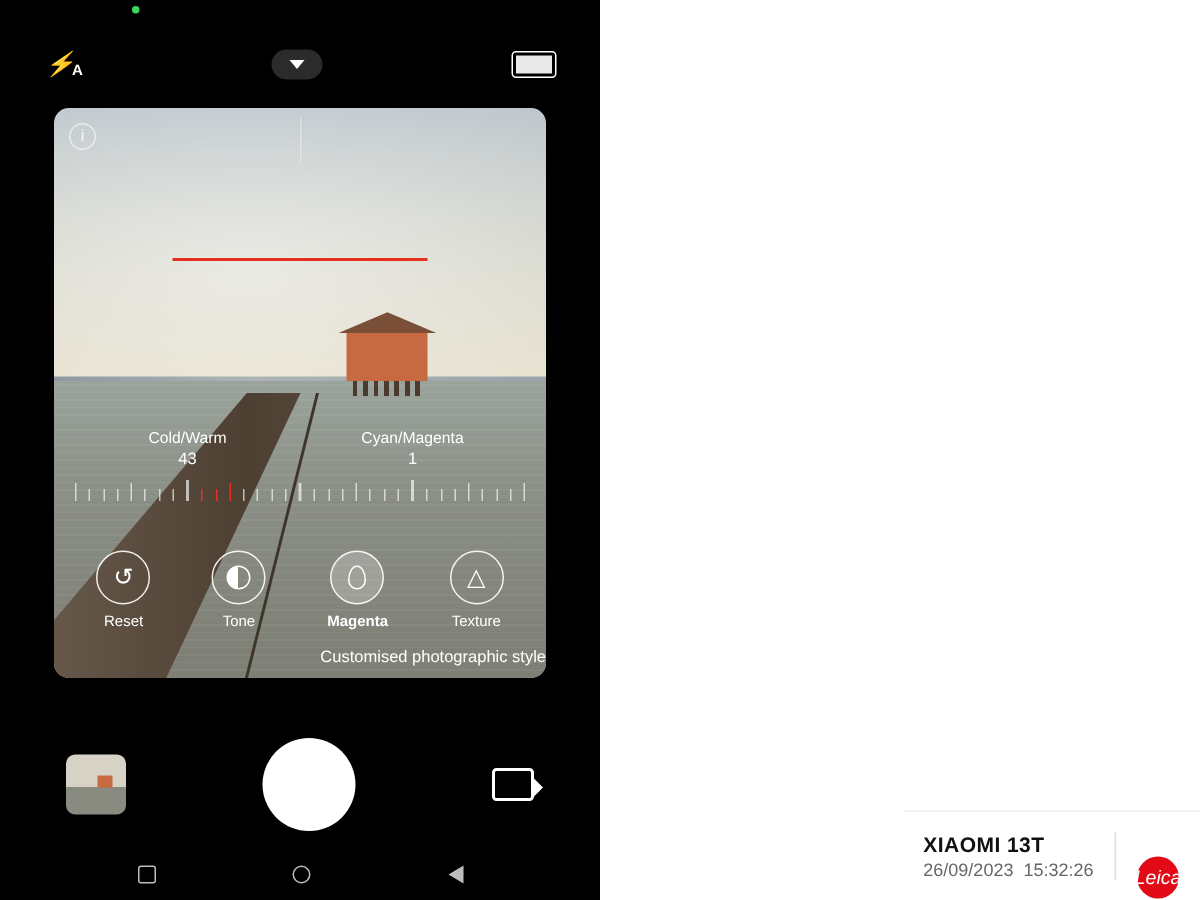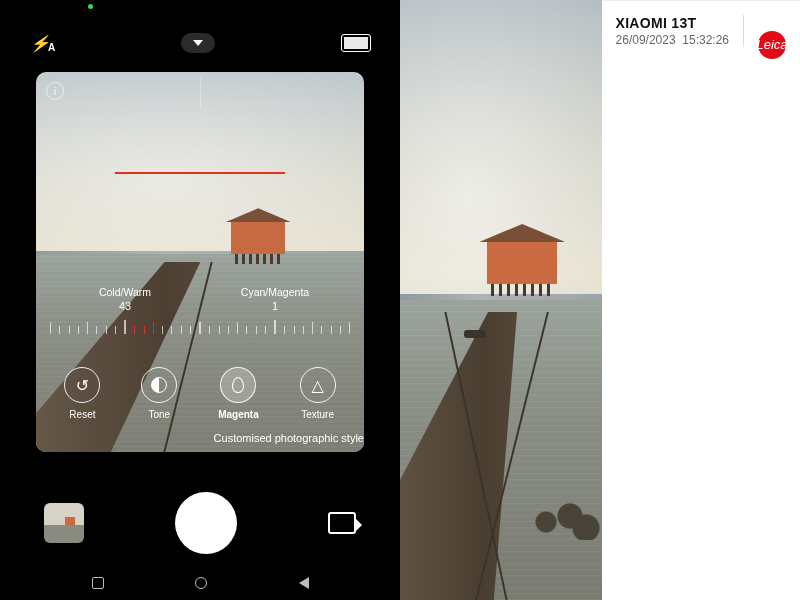--- a/index.html
+++ b/index.html
@@ -1,19 +1,19 @@
 <!DOCTYPE html>
 <html><head>
 <meta charset="utf-8">
 <style>
   * { margin: 0; padding: 0; box-sizing: border-box; font-family: -apple-system, Helvetica, Arial, sans-serif; }
   body { width: 800px; height: 600px; background: #000; display: flex; overflow: hidden; }
 
   .left { width: 400px; height: 600px; background: #000; position: relative; color: #fff; }
-  .right { width: 400px; height: 600px; background: #fff; display: flex; flex-direction: row; }
+  .right { width: 400px; height: 600px; background: #fff; display: flex; flex-direction: column; align-items: flex-end; }
 
   
   .status-dot { position:absolute; top:4px; left:88px; width:5px; height:5px; background:#3cd658; border-radius:50%; }
 
   
   .topbar { position:absolute; top:28px; left:0; right:0; height:30px; display:flex; align-items:center; justify-content:space-between; padding:0 30px; }
   .flash { font-size:16px; font-style:italic; font-weight:600; letter-spacing:-2px; }
   .flash sub{ font-size:10px; font-style:normal; vertical-align:-2px;}
   .chev-pill { width:34px; height:20px; background:#2b2b2b; border-radius:10px; display:flex; align-items:center; justify-content:center;}
   .chev-down { width:0;height:0;border-left:5px solid transparent;border-right:5px solid transparent;border-top:6px solid #fff;}

